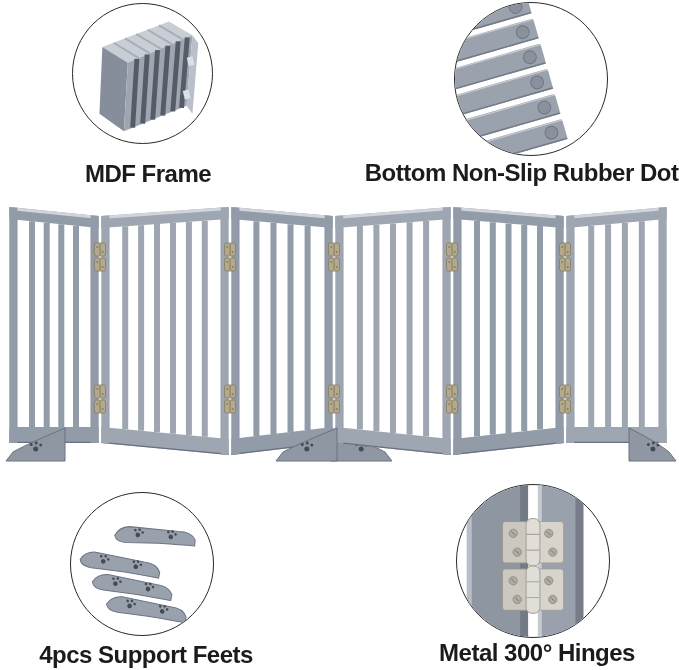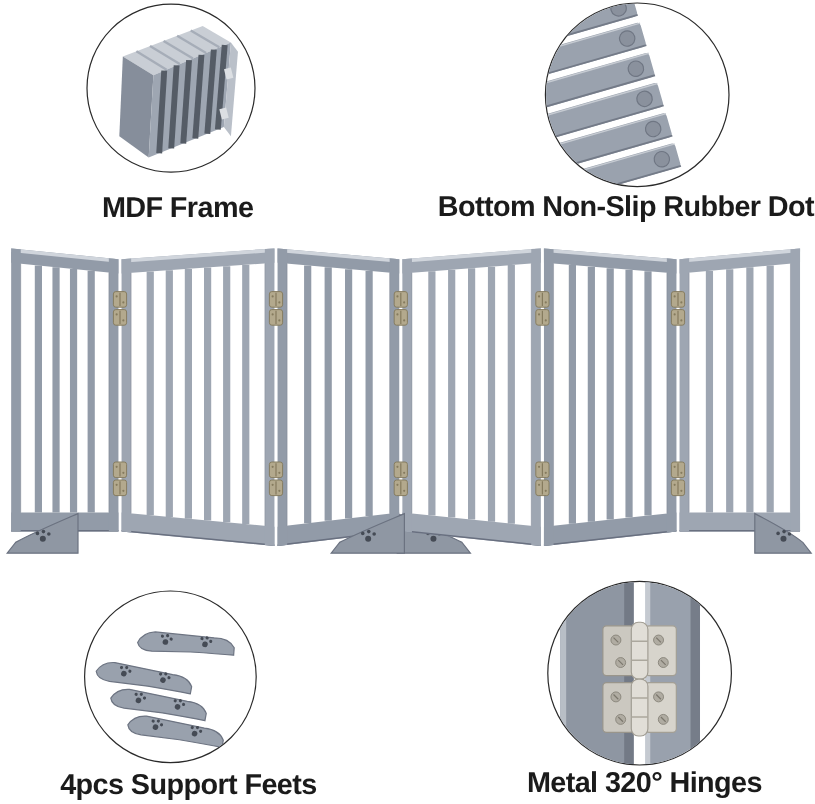--- a/index.html
+++ b/index.html
@@ -9,21 +9,21 @@
           overflow:hidden;background:#ffffff;box-sizing:border-box;}
   .circle svg{display:block;width:100%;height:100%;}
   .callout-label{position:absolute;transform:translateX(-50%);white-space:nowrap;
           font-weight:bold;font-size:24px;letter-spacing:-0.5px;color:#1b1b1b;}
   .circle-tl{left:72px;top:3px;width:141px;height:141px;}
   .circle-tr{left:454px;top:2px;width:154px;height:154px;}
   .circle-bl{left:70px;top:492px;width:144px;height:144px;}
   .circle-br{left:456px;top:484px;width:154px;height:154px;}
   .label-tl{left:148px;top:160px;}
   .label-tr{left:528px;top:159px;}
-  .label-bl{left:157px;top:641px;}
+  .label-bl{left:146px;top:641px;}
   .label-br{left:537px;top:639px;}
   .gate{position:absolute;left:0;top:193px;width:679px;height:275px;}
 </style>
 </head>
 <body>
 
 <div class="canvas">
 
   <div>
     <div class="circle circle-tl">
@@ -357,16 +357,16 @@
           <circle cx="57" cy="97" r="4.2" fill="#b0aca2" stroke="#8a867c" stroke-width="0.8"></circle>
           <line x1="55" y1="95" x2="59" y2="99" stroke="#7a766c" stroke-width="1"></line>
           <circle cx="61" cy="116" r="4.2" fill="#b0aca2" stroke="#8a867c" stroke-width="0.8"></circle>
           <line x1="59" y1="114" x2="63" y2="118" stroke="#7a766c" stroke-width="1"></line>
           <circle cx="93" cy="97" r="4.2" fill="#b0aca2" stroke="#8a867c" stroke-width="0.8"></circle>
           <line x1="91" y1="95" x2="95" y2="99" stroke="#7a766c" stroke-width="1"></line>
           <circle cx="97" cy="116" r="4.2" fill="#b0aca2" stroke="#8a867c" stroke-width="0.8"></circle>
           <line x1="95" y1="114" x2="99" y2="118" stroke="#7a766c" stroke-width="1"></line>
         </svg>
     </div>
-    <div class="callout-label label-br">Metal 320° Hinges</div>
+    <div class="callout-label label-br">Metal 300° Hinges</div>
   </div>
 
 </div>
 
 </body></html>

